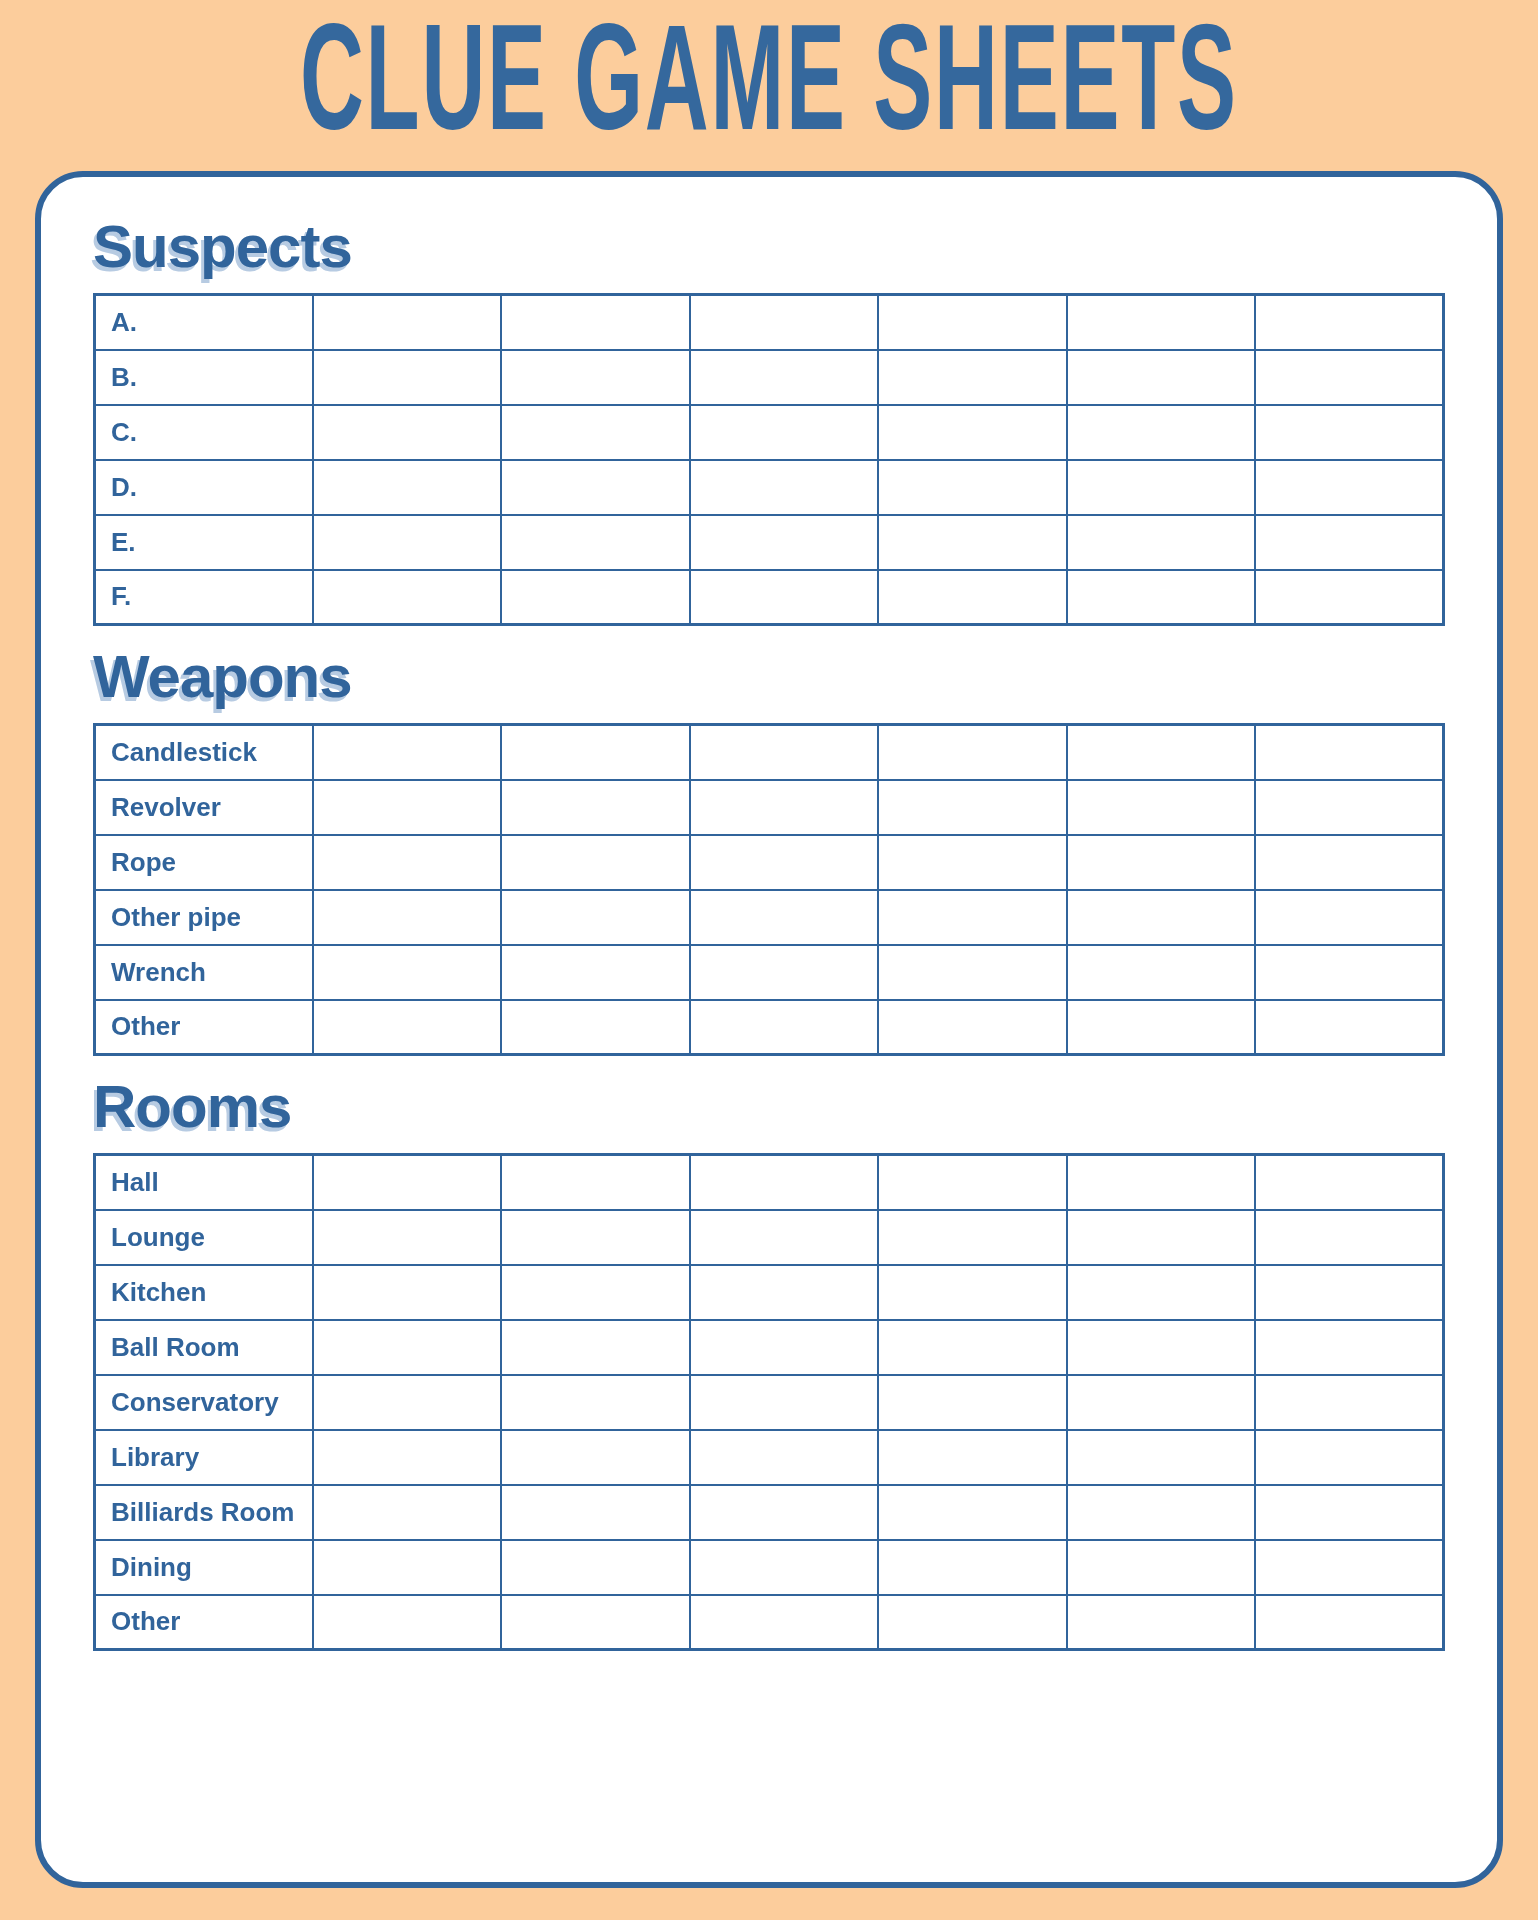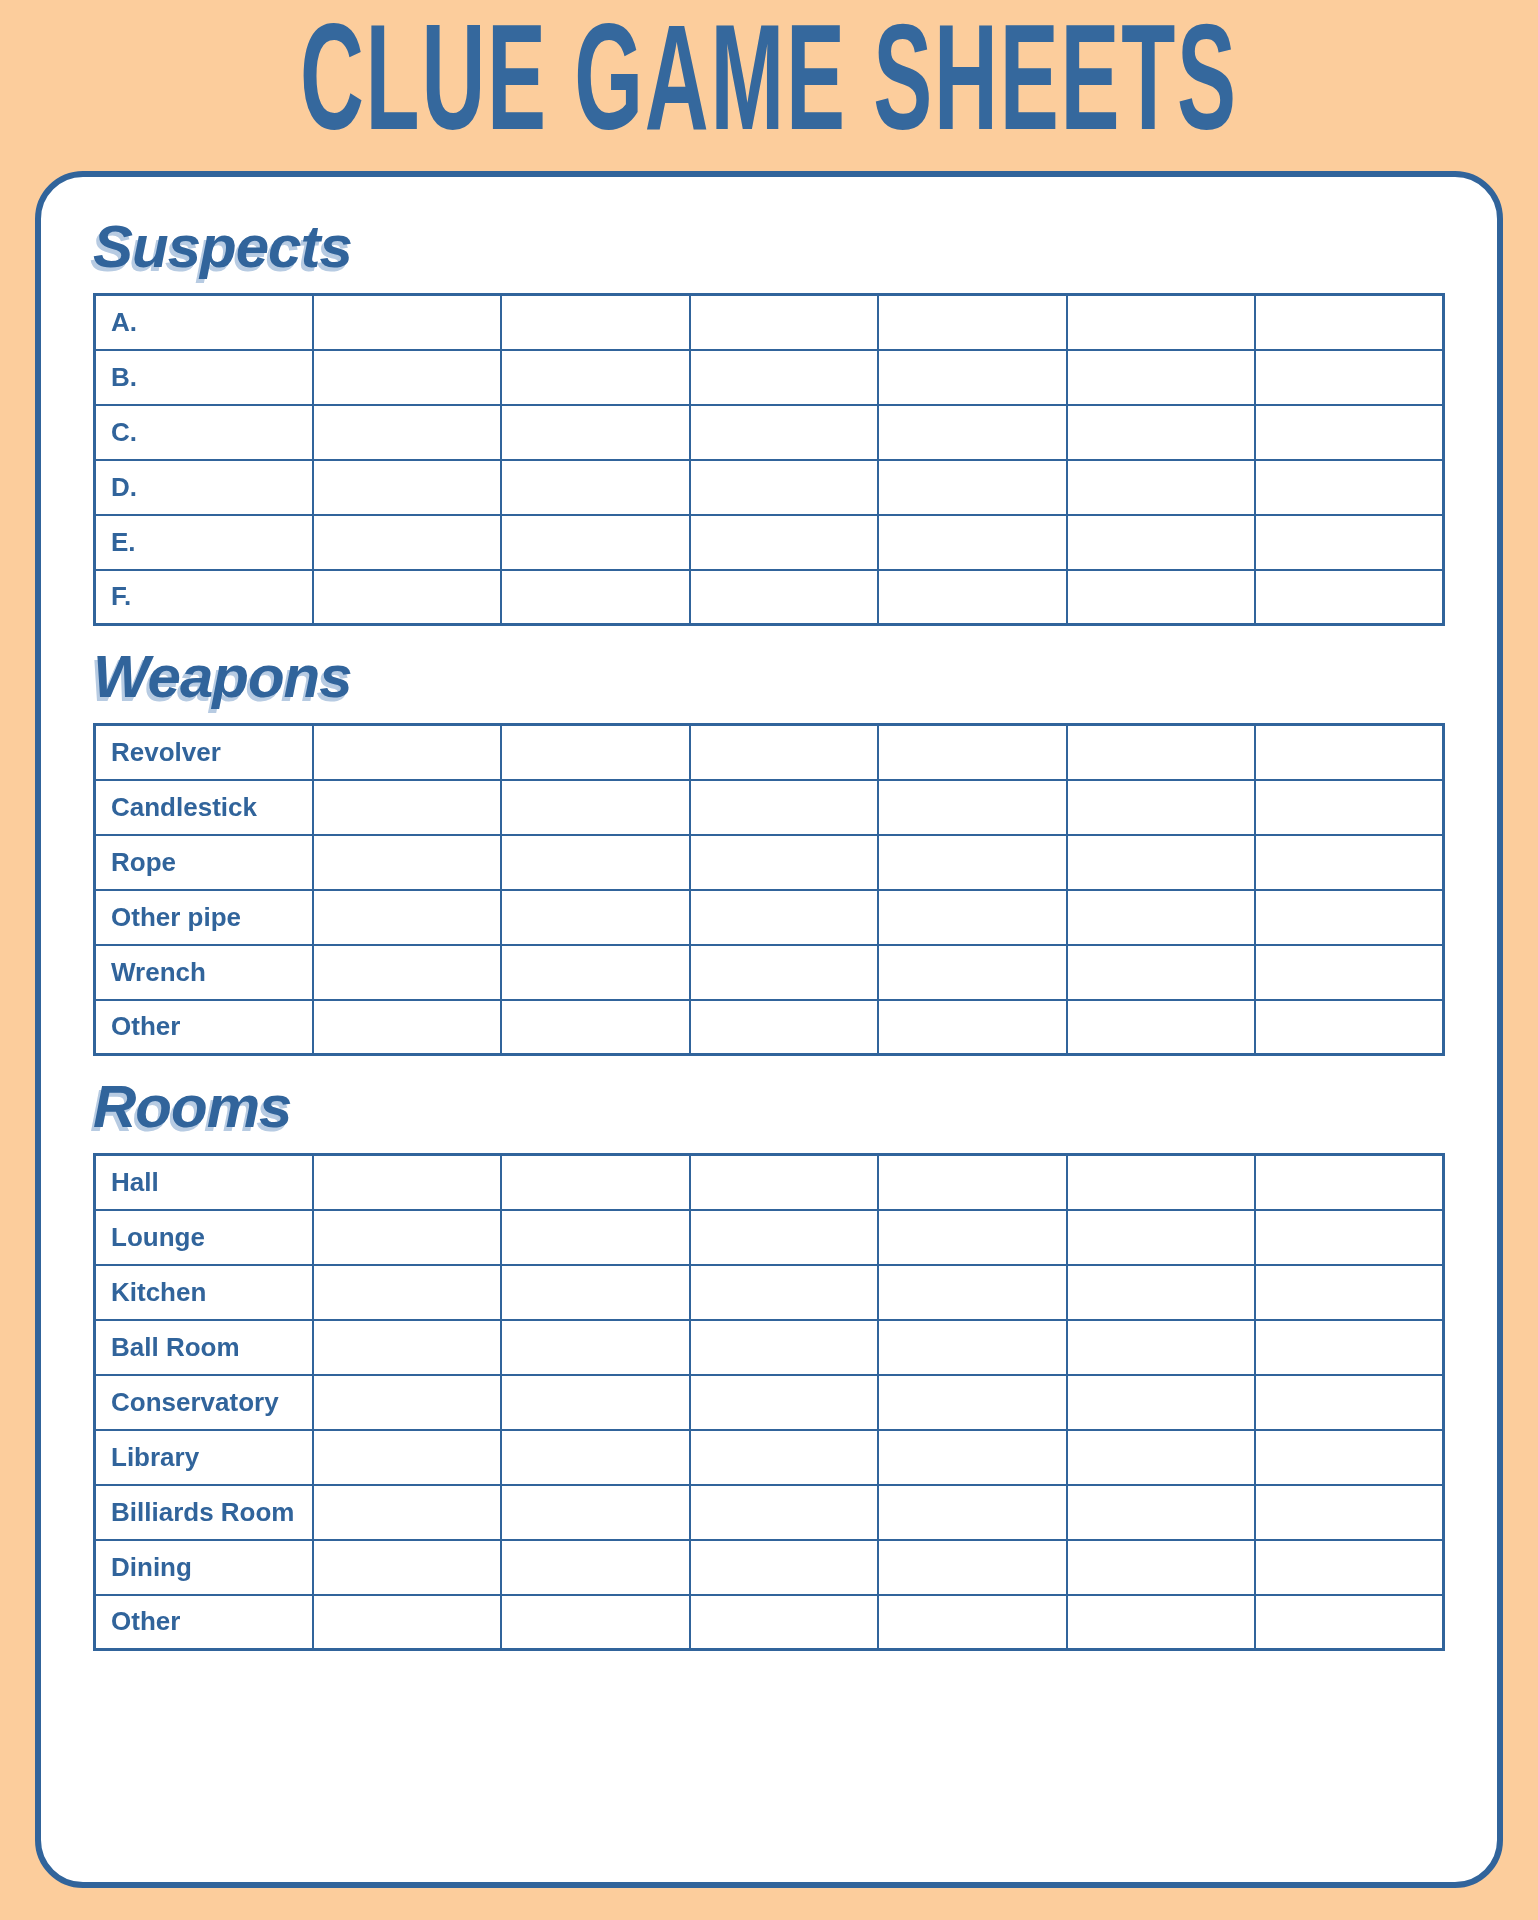--- a/index.html
+++ b/index.html
@@ -45,21 +45,20 @@
     padding:22px 52px;
   }
   .section-heading{
     margin:21px 0 16px 0;
     font-size:60px;
     line-height:1;
     font-weight:bold;
     letter-spacing:-1px;
     color:var(--ink);
     text-shadow:-3px 4px 0 var(--shadow);
-    font-style:italic;
   }
   .section:first-child .section-heading{ margin-top:18px; }
   .grid{
     width:100%;
     table-layout:fixed;
     border-collapse:collapse;
     border:3px solid var(--ink);
     background:var(--card-bg);
   }
   .grid td{
@@ -148,30 +147,30 @@
                 <td class="mark-cell"></td>
               </tr>
             </tbody>
           </table>
         </section>
         <section class="section">
           <h2 class="section-heading">Weapons</h2>
           <table class="grid">
             <tbody>
               <tr>
+                <td class="label-cell">Candlestick</td>
+                <td class="mark-cell"></td>
+                <td class="mark-cell"></td>
+                <td class="mark-cell"></td>
+                <td class="mark-cell"></td>
+                <td class="mark-cell"></td>
+                <td class="mark-cell"></td>
+              </tr>
+              <tr>
                 <td class="label-cell">Revolver</td>
-                <td class="mark-cell"></td>
-                <td class="mark-cell"></td>
-                <td class="mark-cell"></td>
-                <td class="mark-cell"></td>
-                <td class="mark-cell"></td>
-                <td class="mark-cell"></td>
-              </tr>
-              <tr>
-                <td class="label-cell">Candlestick</td>
                 <td class="mark-cell"></td>
                 <td class="mark-cell"></td>
                 <td class="mark-cell"></td>
                 <td class="mark-cell"></td>
                 <td class="mark-cell"></td>
                 <td class="mark-cell"></td>
               </tr>
               <tr>
                 <td class="label-cell">Rope</td>
                 <td class="mark-cell"></td>

